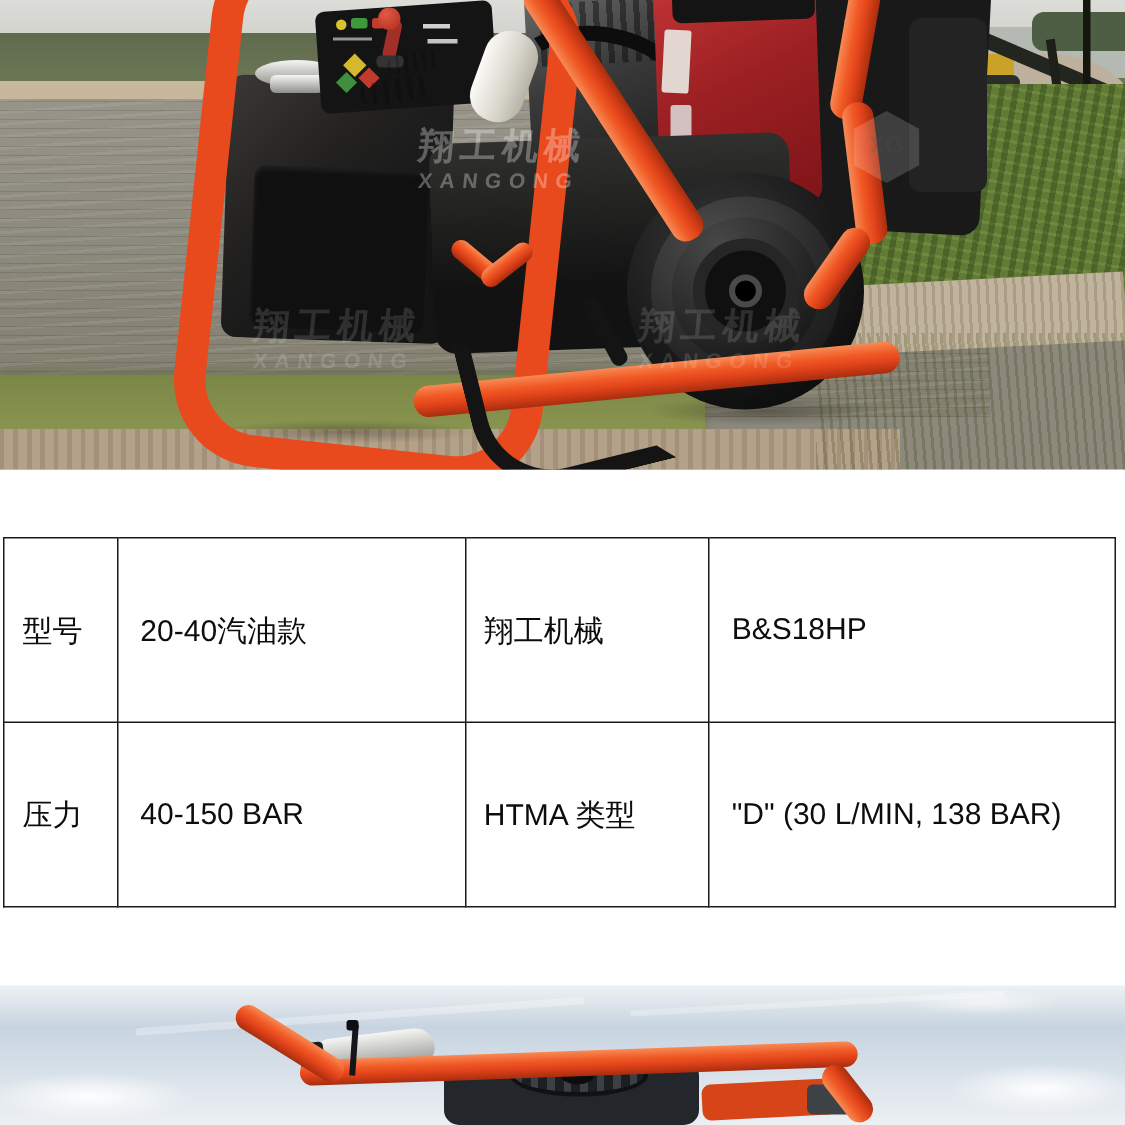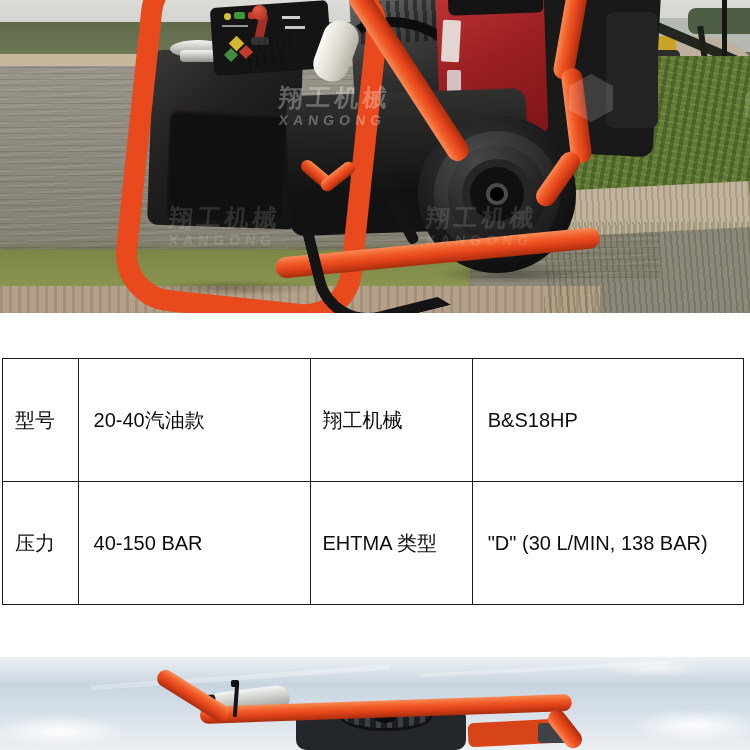--- a/index.html
+++ b/index.html
@@ -170,21 +170,21 @@
       <tbody>
           <tr>
             <td class="lbl">型号</td>
             <td class="val">20-40汽油款</td>
             <td class="lbl">翔工机械</td>
             <td class="val">B&amp;S18HP</td>
           </tr>
           <tr>
             <td class="lbl">压力</td>
             <td class="val">40-150 BAR</td>
-            <td class="lbl">EHTMA 类型</td>
+            <td class="lbl">HTMA 类型</td>
             <td class="val">"D" (30 L/MIN, 138 BAR)</td>
           </tr>
         </tbody>
     </table>
   </section>
 
   <section class="abs photo" id="photo-bottom">
     <div class="abs" style="left:-10px;top:58px;width:140px;height:32px;background:radial-gradient(ellipse,rgba(255,255,255,.95),transparent 70%);"></div>
     <div class="abs" style="left:600px;top:2px;width:110px;height:18px;background:radial-gradient(ellipse,rgba(255,255,255,.6),transparent 70%);"></div>
     <div class="abs" style="left:630px;top:52px;width:130px;height:34px;background:radial-gradient(ellipse,rgba(255,255,255,.95),transparent 70%);"></div>

